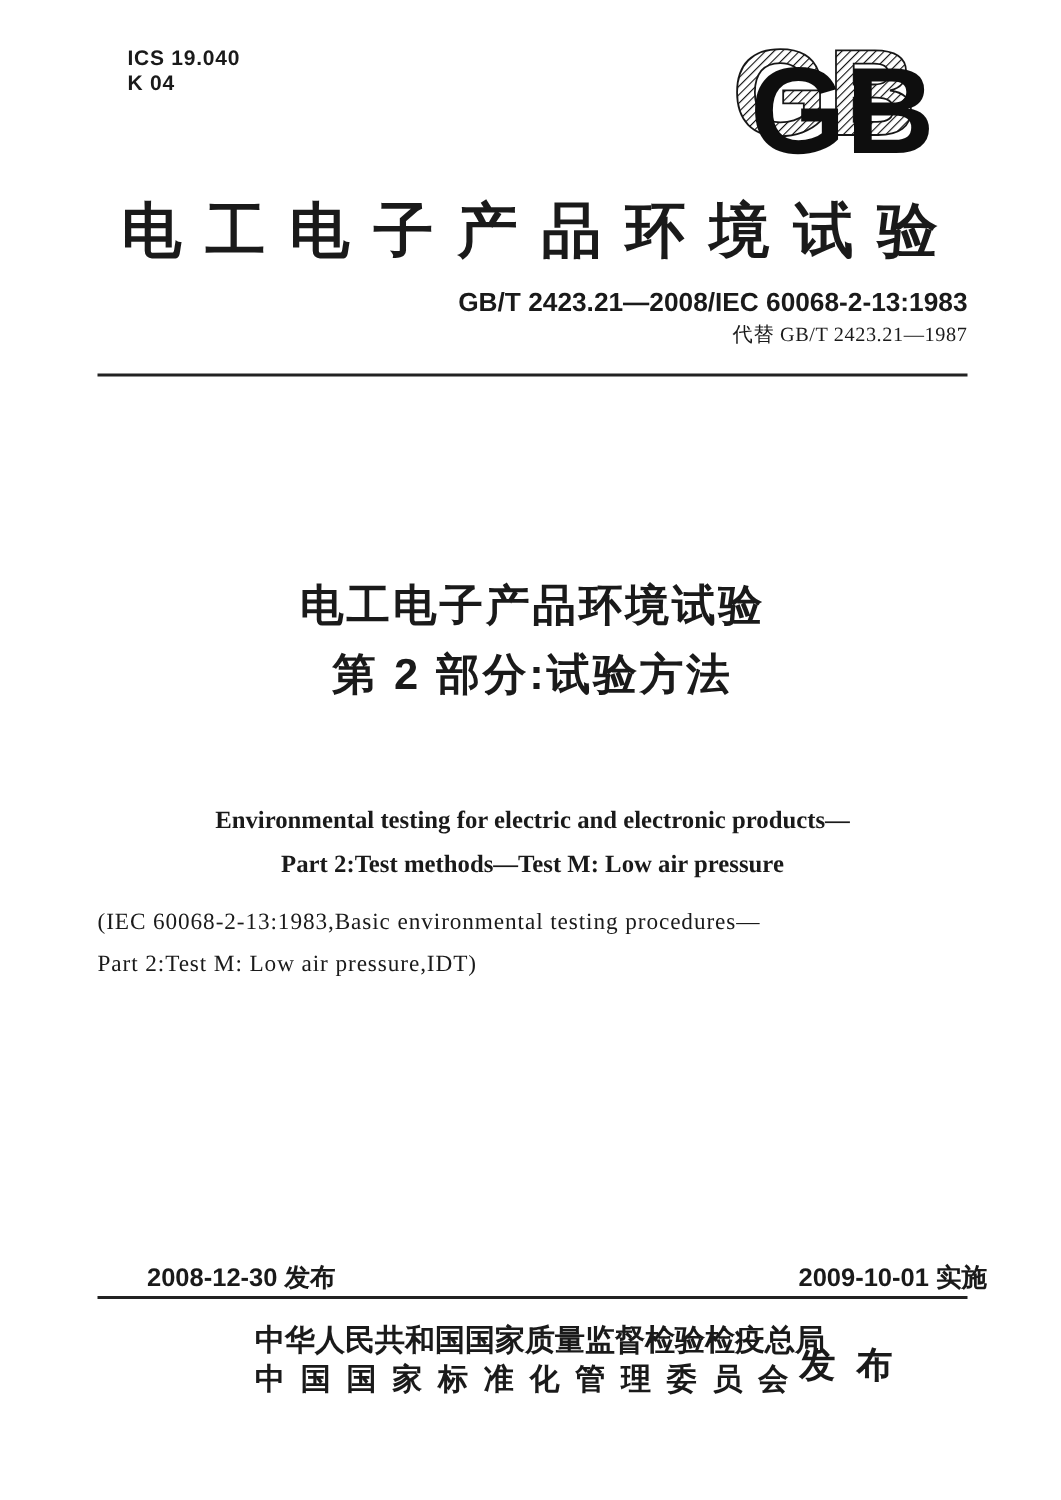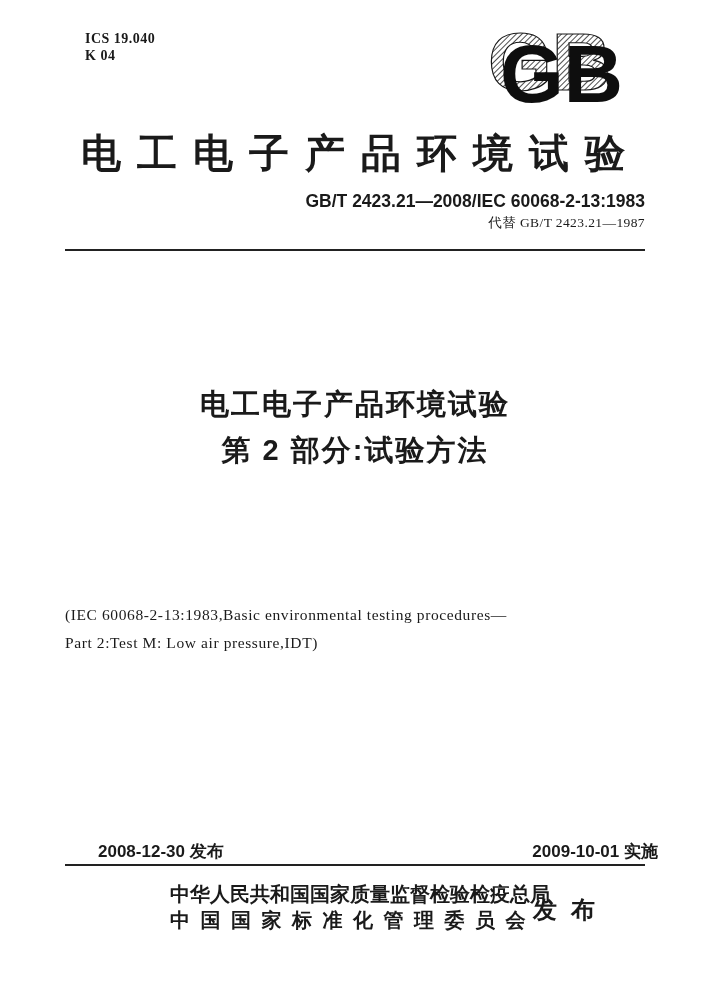--- a/index.html
+++ b/index.html
@@ -11,21 +11,21 @@
     background: #ffffff;
     color: #1a1a1a;
     overflow: hidden;
     font-family: "Liberation Serif", serif;
   }
   .abs { position: absolute; }
 
   
   .ics {
     left: 85px; top: 30px;
-    font-family: Liberation Serif, serif;
+    font-family: Liberation Sans, sans-serif;
     font-weight: bold;
     font-size: 14px;
     line-height: 17px;
     letter-spacing: 0.5px;
   }
 
   
   .gb-logo { left: 486px; top: 24px; }
   .gb-logo text {
     font-family: "Liberation Sans", sans-serif;
@@ -157,20 +157,24 @@
   <div class="abs std-number">GB/T 2423.21—2008/IEC 60068-2-13:1983</div>
   <div class="abs replaces">代替 GB/T 2423.21—1987</div>
 
   <div class="abs rule rule-top"></div>
 
   <div class="abs cn-title">
     <div>电工电子产品环境试验</div>
     <div>第 2 部分:试验方法</div>
   </div>
 
+  <div class="abs en-title">
+    <div>Environmental testing for electric and electronic products—</div>
+    <div>Part 2:Test methods—Test M: Low air pressure</div>
+  </div>
 
   <div class="abs iec-ref">
     <div>(IEC 60068-2-13:1983,Basic environmental testing procedures—</div>
     <div>Part 2:Test M: Low air pressure,IDT)</div>
   </div>
 
   <div class="abs dates">
     <span class="date-issue">2008-12-30 发布</span>
     <span class="date-implement">2009-10-01 实施</span>
   </div>

